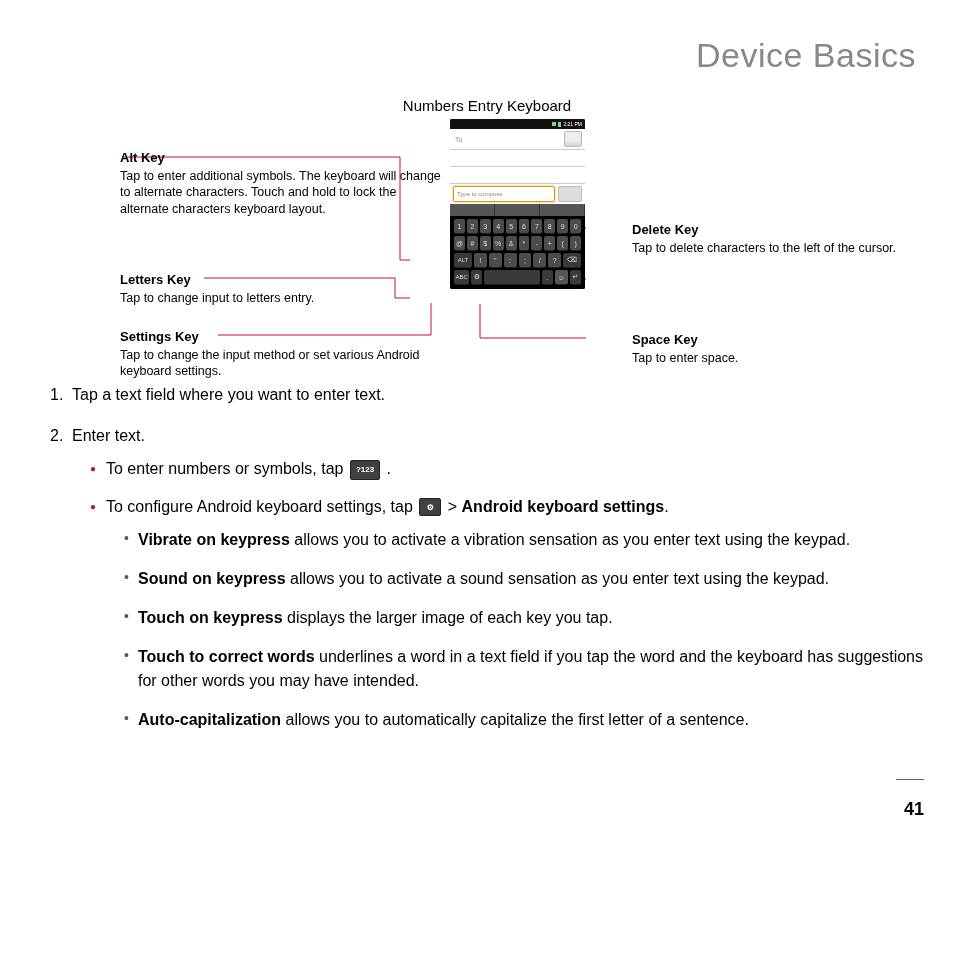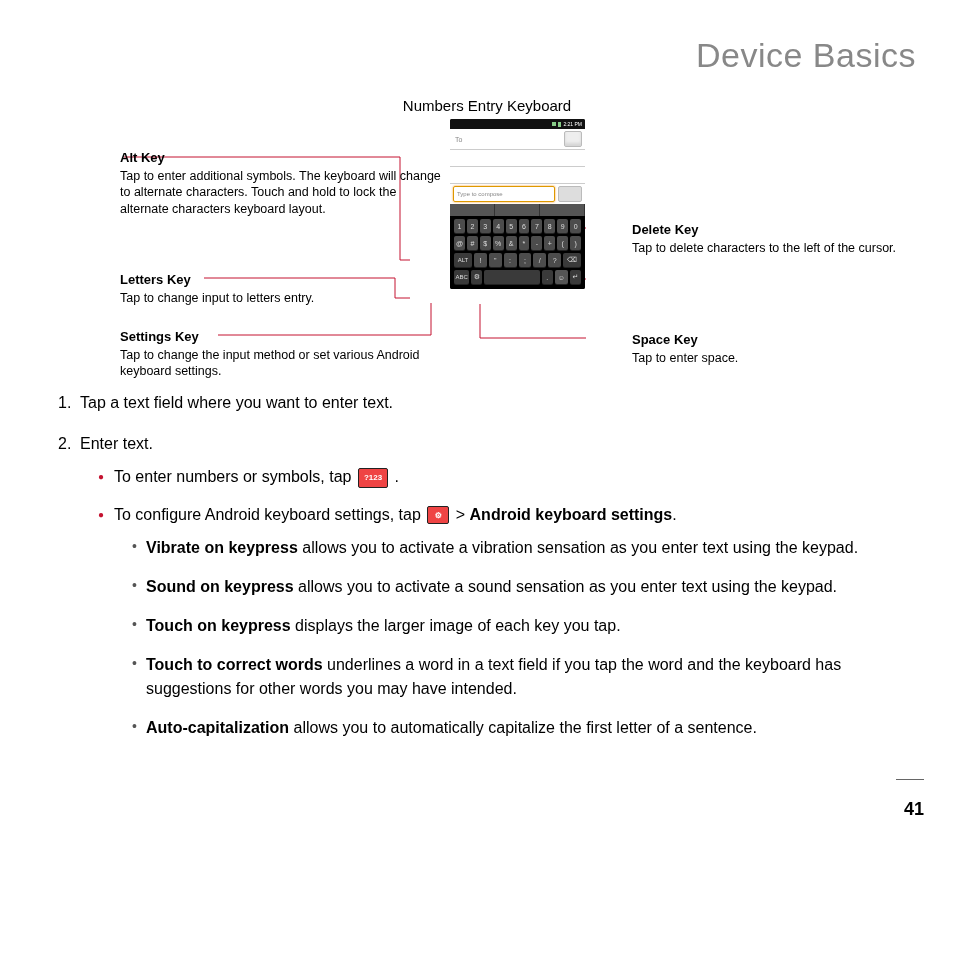--- a/index.html
+++ b/index.html
@@ -174,21 +174,21 @@
     stroke-width: 1;
   }
   
   .body {
     font-size: 16px;
     line-height: 1.45;
   }
   .body ol {
     list-style: none;
     padding: 0 0 0 0;
-    margin: 8px;
+    margin: 0;
   }
   .body ol > li {
     margin-bottom: 18px;
     position: relative;
     padding-left: 22px;
   }
   .body ol > li::before {
     content: attr(data-num) ".";
     position: absolute;
     left: 0;
@@ -233,21 +233,21 @@
     display: inline-flex;
     align-items: center;
     justify-content: center;
     vertical-align: middle;
     margin: 0 2px;
     height: 18px;
     padding: 0 5px;
     font-size: 8px;
     font-weight: 700;
     color: #fff;
-    background: #ef4444;
+    background: #404040;
     border-radius: 2px;
     border: 1px solid #222;
     min-width: 10px;
   }
   .key-icon.gear { width:10px; height:16px; }
   b { font-weight: 700; }
   .page-number {
     position: absolute;
     bottom: 16px;
     right: 30px;

